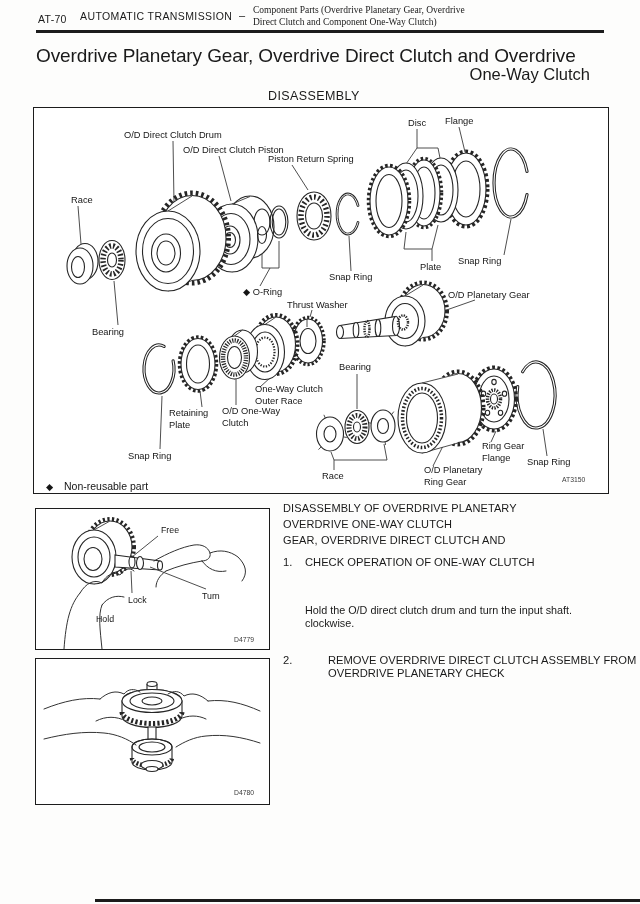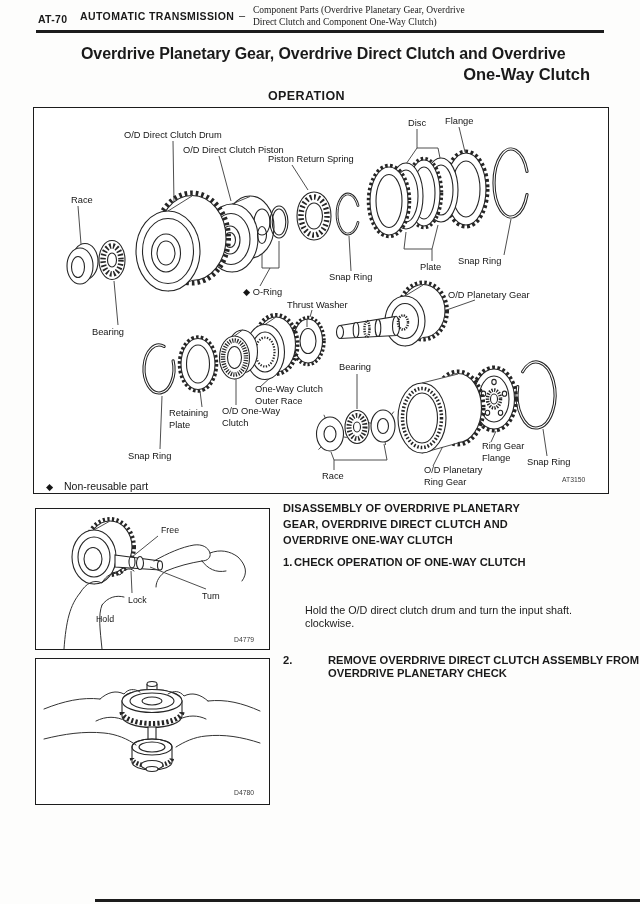--- a/index.html
+++ b/index.html
@@ -1,39 +1,39 @@
 <!DOCTYPE html>
 <html><head>
 <meta charset="utf-8">
 <style>
   html,body{margin:0;padding:0;background:#e8e8e6;}
   #page{position:relative;width:640px;height:904px;background:#fdfdfc;overflow:hidden;
         font-family:"Liberation Sans",sans-serif;color:#1a1a1a;}
   .abs{position:absolute;}
-  .b{font-weight:bold;}
+  .b{font-weight:normal;}
   
   #hdr-code{left:38px;top:13px;font-size:10.5px;letter-spacing:.3px;}
   #hdr-sec{left:80px;top:10px;font-size:10.5px;letter-spacing:.4px;}
   #hdr-dash{left:239px;top:9px;font-size:11px;}
   #hdr-ref{left:253px;top:4px;font-size:9.5px;line-height:12px;width:300px;font-family:Liberation Serif, serif;}
   #hdr-rule{left:36px;top:30px;width:568px;height:2.5px;background:#1c1c1c;}
   
-  #title1{left:36px;top:45px;font-size:16px;letter-spacing:-.1px;margin-left:45px;}
+  #title1{left:36px;top:45px;font-size:19px;letter-spacing:-.1px;}
   #title2{right:50px;top:65px;font-size:16.5px;}
   #components-h{left:268px;top:89px;font-size:12.5px;letter-spacing:.4px;}
   
   .frame{border:1.5px solid #1c1c1c;background:#fff;}
   #diagram-box{left:33px;top:107px;width:574px;height:385px;}
   #fig1-box{left:35px;top:508px;width:233px;height:140px;}
   #fig2-box{left:35px;top:658px;width:233px;height:145px;}
   
   #dis-heading{left:283px;top:501px;width:335px;font-size:11px;line-height:15.8px;letter-spacing:.1px;}
   .stepnum{left:283px;font-size:11.2px;}
   #step1-num,#step1-title{top:556px;}
-  #step1-title{left:294px;font-size:11.2px;}
+  #step1-title{left:305px;font-size:11.2px;}
   #step1-body{left:305px;top:604px;width:320px;font-size:10.8px;line-height:13.2px;}
   #step2-num{top:654px;}
   #step2-title{left:305px;top:654px;width:320px;font-size:11.2px;line-height:12.8px;margin-left:23px;}
   #bottom-edge{left:95px;top:899px;width:545px;height:2.5px;background:#1c1c1c;}
   
   svg .p{fill:#fff;stroke:#262626;stroke-width:1.1;}
   svg .o{fill:none;stroke:#262626;stroke-width:1.1;}
   svg .t{fill:none;stroke:#262626;}
   svg .ld{fill:none;stroke:#3a3a3a;stroke-width:.9;}
   svg .msk{fill:#fff;stroke:none;}
@@ -56,21 +56,21 @@
   <div class="abs b" id="hdr-sec">AUTOMATIC TRANSMISSION</div>
   <div class="abs" id="hdr-dash">–</div>
   <div class="abs" id="hdr-ref">
     <div>Component Parts (Overdrive Planetary Gear, Overdrive</div>
     <div>Direct Clutch and Component One-Way Clutch)</div>
   </div>
   <div class="abs" id="hdr-rule"></div>
 
   <div class="abs b" id="title1">Overdrive Planetary Gear, Overdrive Direct Clutch and Overdrive</div>
   <div class="abs b" id="title2">One-Way Clutch</div>
-  <div class="abs b" id="components-h">OPERATION</div>
+  <div class="abs b" id="components-h">DISASSEMBLY</div>
 
   <div class="abs frame" id="diagram-box">
     <svg width="574" height="385" viewBox="0 0 574 385">
 
       <g>
         <path class="ld" d="M139 33 L140 95"></path>
         <path class="ld" d="M185 48 L197 93"></path>
         <path class="ld" d="M258 57 L274 82"></path>
         <path class="ld" d="M383 21 L383 40 M383 40 L372 56 M383 40 L404 40 L406 50"></path>
         <path class="ld" d="M425 19 L431 44"></path>
@@ -366,22 +366,22 @@
         <path class="hd" d="M172 42 C164 35 156 33 148 37 C144 32 138 31 132 35"></path>
         <path class="hd" d="M224 84 C206 78 188 75 170 77 C158 78 148 83 140 88"></path>
         <path class="hd" d="M170 60 C162 56 152 56 144 60"></path>
       </g>
       <text x="198" y="136" class="sm">D4780</text>
     </svg>
   </div>
 
   <div class="abs b" id="dis-heading">
     <div>DISASSEMBLY OF OVERDRIVE PLANETARY</div>
+    <div>OVERDRIVE ONE-WAY CLUTCH</div>
     <div>GEAR, OVERDRIVE DIRECT CLUTCH AND</div>
-    <div>OVERDRIVE ONE-WAY CLUTCH</div>
   </div>
 
   <div class="abs b stepnum" id="step1-num">1.</div>
   <div class="abs b" id="step1-title">CHECK OPERATION OF ONE-WAY CLUTCH</div>
   <div class="abs" id="step1-body">
     <div>Hold the O/D direct clutch drum and turn the input shaft.</div>
     <div>clockwise.</div>
   </div>
 
   <div class="abs b stepnum" id="step2-num">2.</div>

